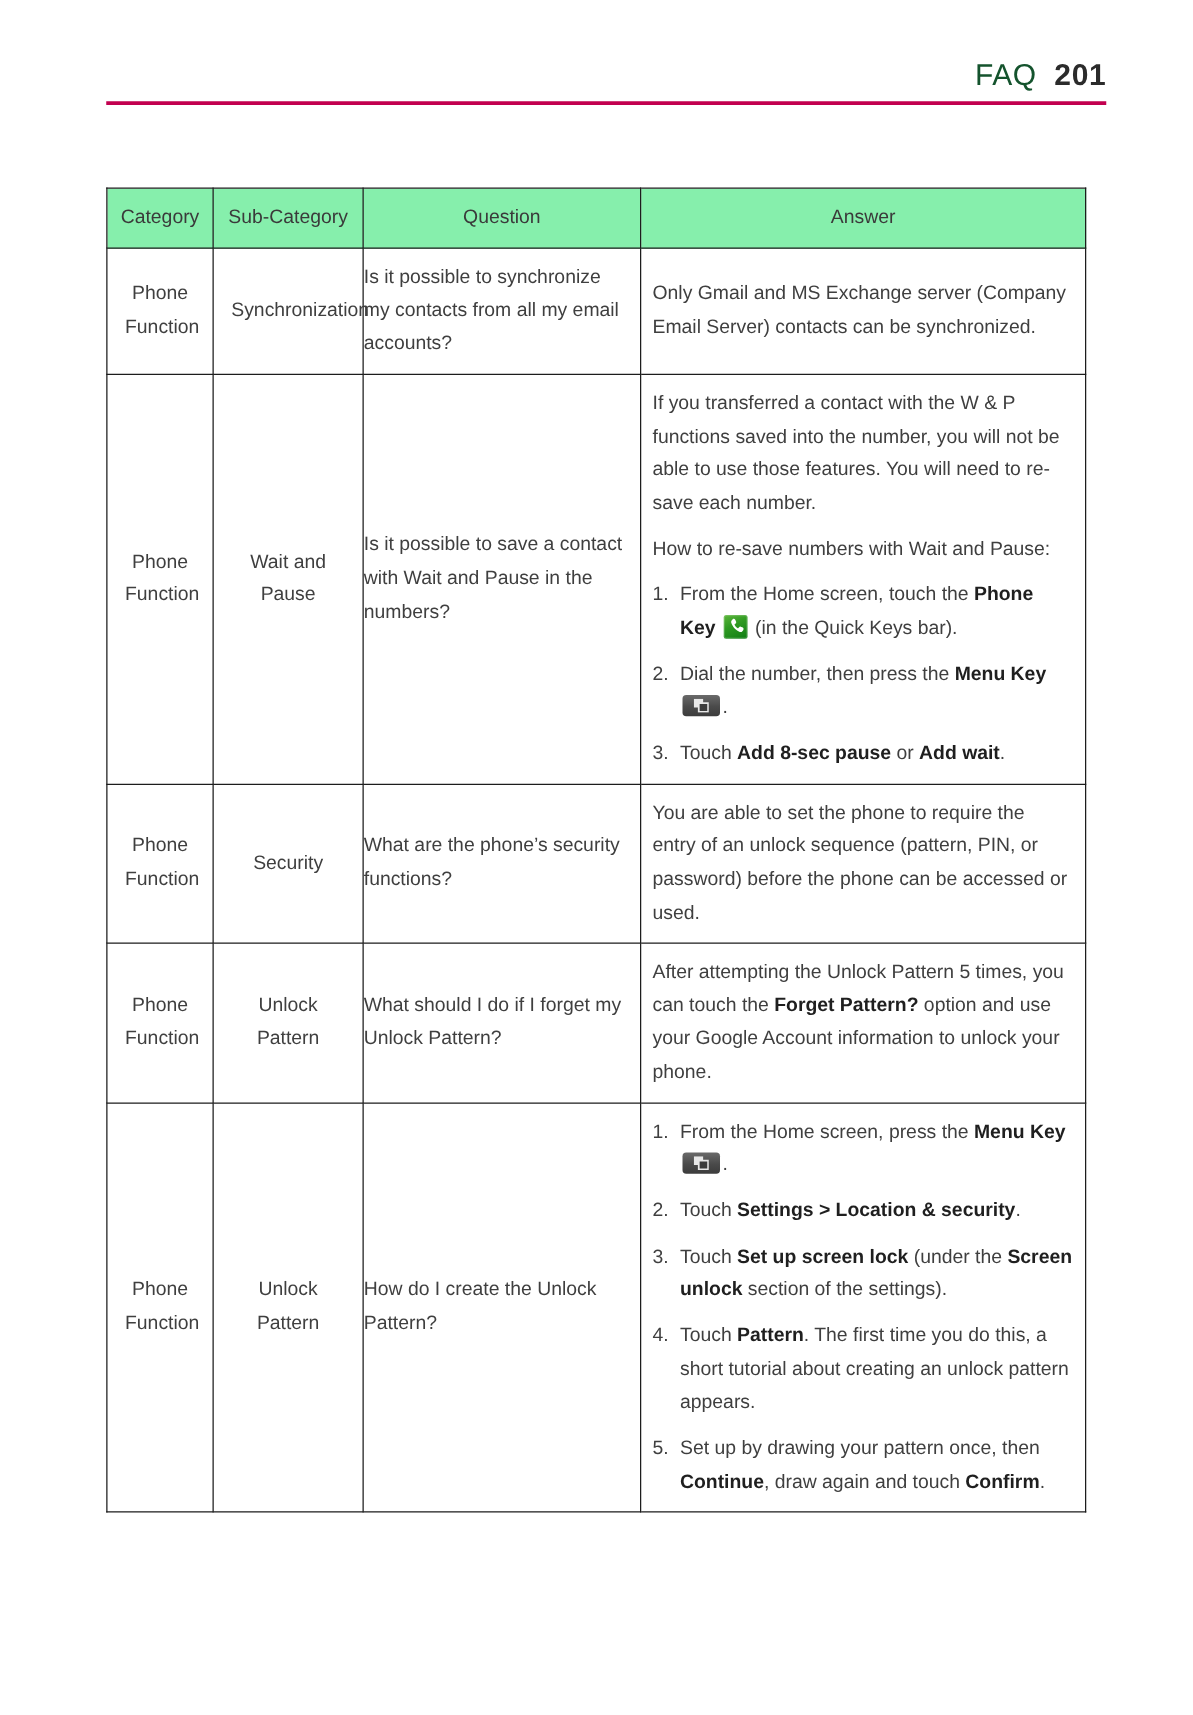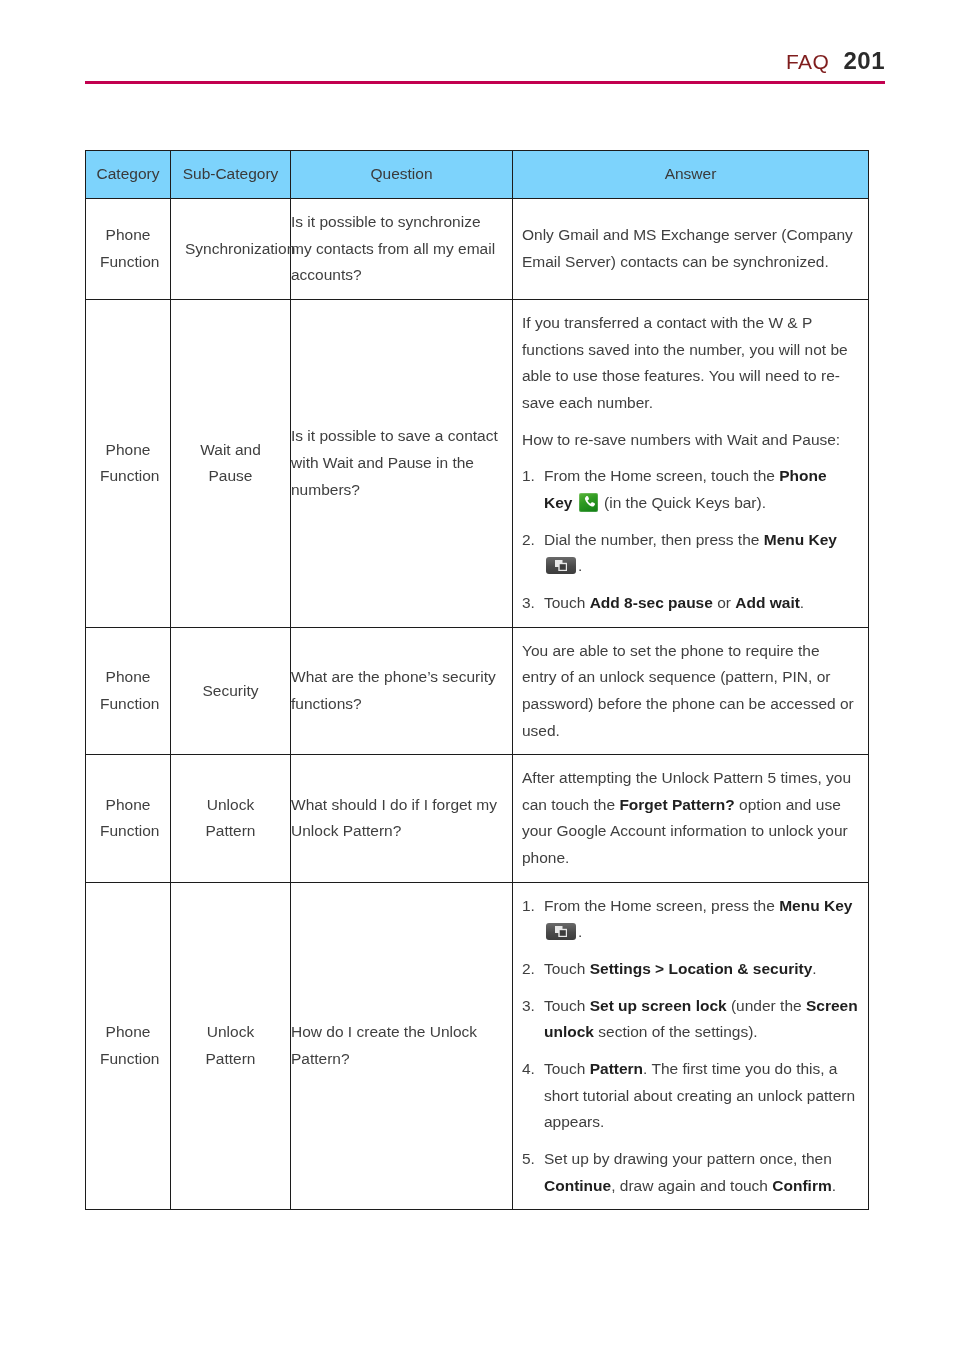--- a/index.html
+++ b/index.html
@@ -12,21 +12,21 @@
   .page { position: relative; width: 954px; height: 1372px; }
 
   
   .page-header {
     position: absolute;
     left: 85px; top: 47px; width: 800px;
     display: flex; align-items: baseline; justify-content: flex-end;
     gap: 14px;
   }
   .header-title {
-    font-size: 21px; font-weight: 400; color: #7f1d1d;
+    font-size: 24px; font-weight: 400; color: #14532d;
     letter-spacing: 0.5px;
   }
   .header-pagenum {
     font-size: 24px; font-weight: 700; color: #2b2b2b;
     letter-spacing: 0.5px;
   }
   .header-rule {
     position: absolute; left: 85px; top: 81px;
     width: 800px; height: 3px; background: #c2004f;
   }
@@ -41,21 +41,21 @@
   .faq-table td, .faq-table th {
     border: 1px solid #1c1c1c;
     vertical-align: middle;
     padding: 10px 14px;
     font-weight: 400;
     font-size: 15.5px;
     line-height: 1.72;
     color: #3f3f3f;
   }
   .faq-table thead th {
-    background: #7dd3fc;
+    background: #86efac;
     text-align: center;
     height: 48px;
     padding: 6px 6px;
     font-size: 15.5px;
     color: #3a3a3a;
   }
   .col-category   { width: 85px; }
   .col-subcat     { width: 120px; }
   .col-question   { width: 222px; }
   .col-answer     { width: 356px; }

